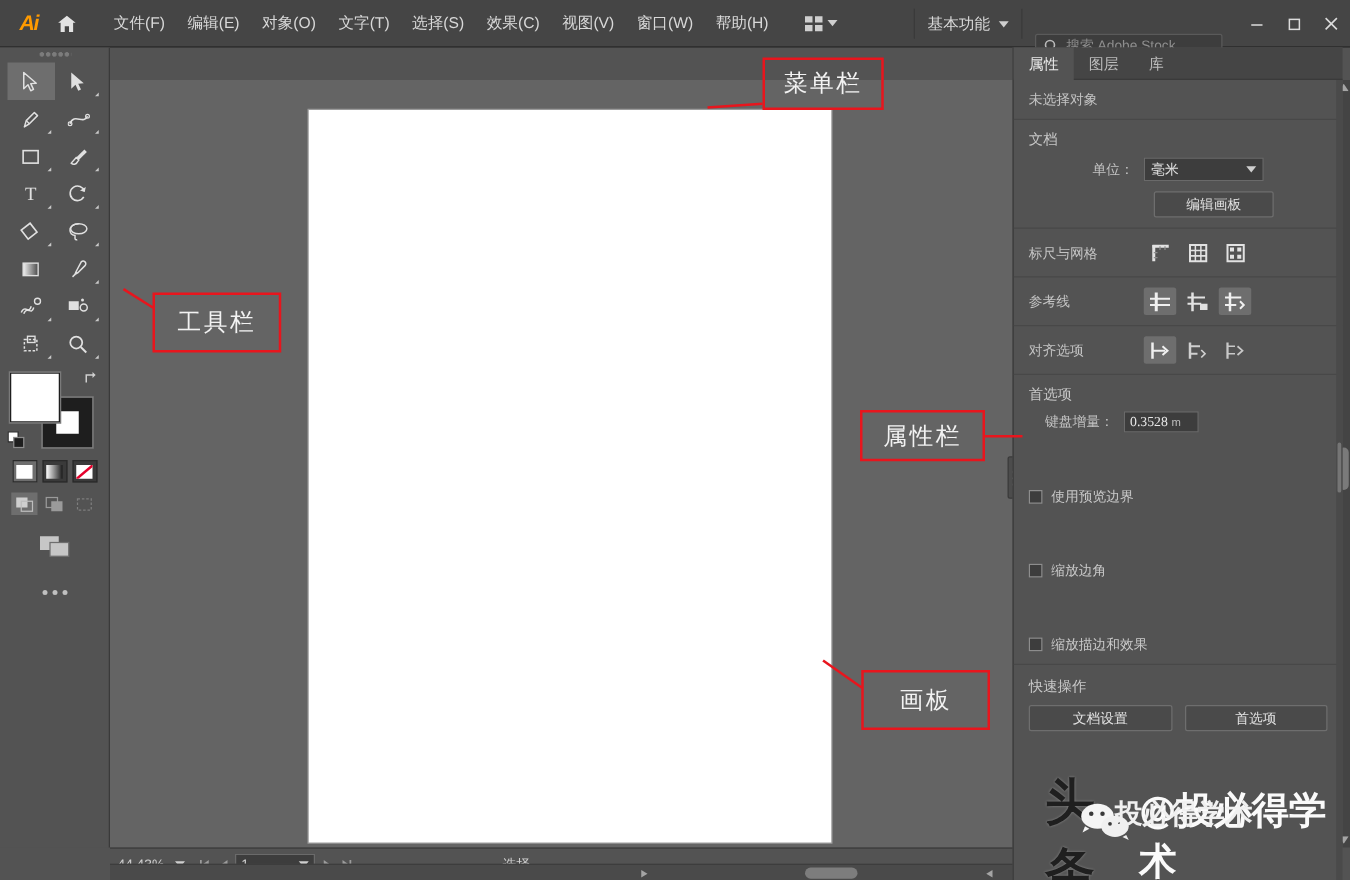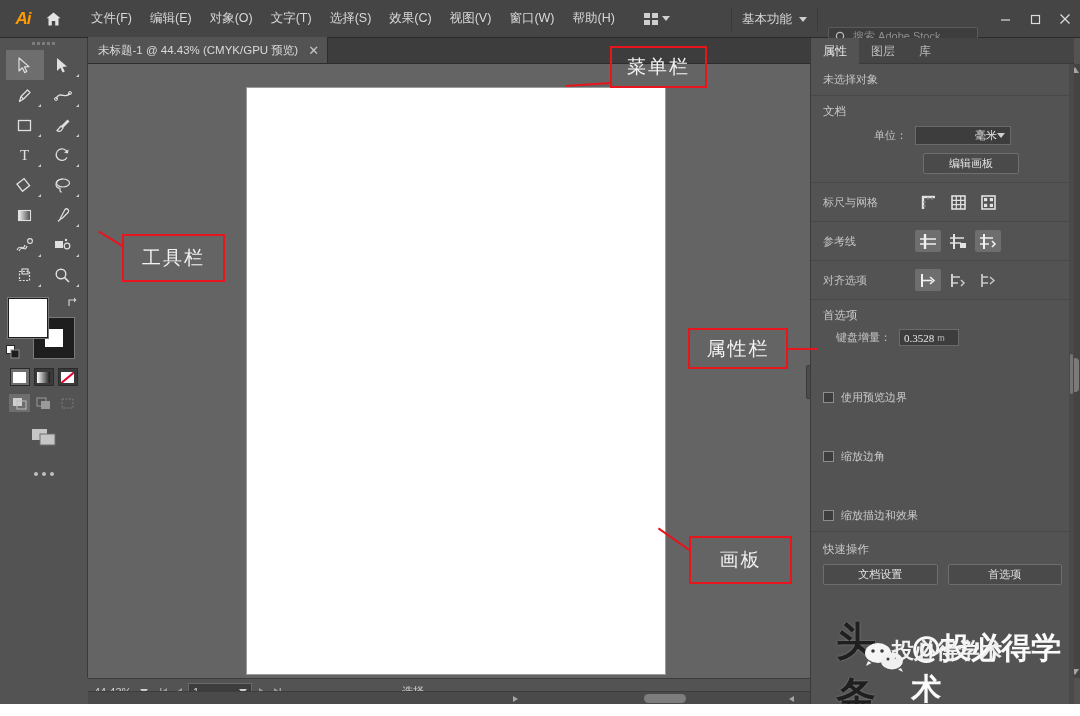--- a/index.html
+++ b/index.html
@@ -205,21 +205,21 @@
   }
   .ptab.active { background:#535353; color:#e8e8e8; }
   .p-sec { padding:8px 12px; border-bottom:1px solid #484848; }
   .p-sec.noborder { border-bottom:none; }
   .p-title { font-size:11.5px; color:#c8c8c8; margin-bottom:2px; }
   .p-label { font-size:11px; color:#c4c4c4; }
   .row { display:flex; align-items:center; margin-top:7px; }
   .row .lab { width:92px; text-align:right; padding-right:8px; font-size:11px; color:#c4c4c4; }
   .select {
     flex:0 0 auto; width:96px; height:19px; background:#3d3d3d; border:1px solid #6a6a6a;
-    display:flex; align-items:center; justify-content:flex-end; padding:0 5px;
+    display:flex; align-items:center; justify-content:space-between; padding:0 5px;
     font-size:11px; color:#e0e0e0; cursor:default;
   }
   .arrowbtns { display:flex; gap:6px; margin-left:10px; }
   .abtn { width:12px;height:16px; display:flex;align-items:center;justify-content:center; cursor:default; }
   .btn {
     height:21px; background:#4a4a4a; border:1px solid #6e6e6e; border-radius:2px;
     display:flex; align-items:center; justify-content:center;
     font-size:11px; color:#e2e2e2; cursor:default;
   }
   .btn-edit-ab { width:96px; margin:8px 0 0 100px; }
@@ -338,26 +338,20 @@
         <div class="wc">
           <svg width="12" height="12" viewBox="0 0 12 12">
               <line x1="1.5" y1="1.5" x2="10.5" y2="10.5" stroke="#dcdcdc" stroke-width="1.3"></line>
               <line x1="10.5" y1="1.5" x2="1.5" y2="10.5" stroke="#dcdcdc" stroke-width="1.3"></line>
             </svg>
         </div>
       </div>
     </div>
   </div>
 
-  <div class="tabbar">
-    <div class="doctab">
-      <span>未标题-1 @ 44.43% (CMYK/GPU 预览)</span>
-      <span class="tabclose">✕</span>
-    </div>
-  </div>
 
   <div class="toolbar">
     <div class="tb-grip">
         <span class="dots"></span>
       </div>
 
     <div class="tool-grid">
       <div class="tool sel">
         <svg width="15" height="17" viewBox="0 0 15 17">
             <path d="M2 1 2 14 5.4 10.8 7.6 15.6 9.8 14.5 7.6 9.9 12 9.6Z" fill="none" stroke="#e0e0e0" stroke-width="1.2" stroke-linejoin="round"></path>

